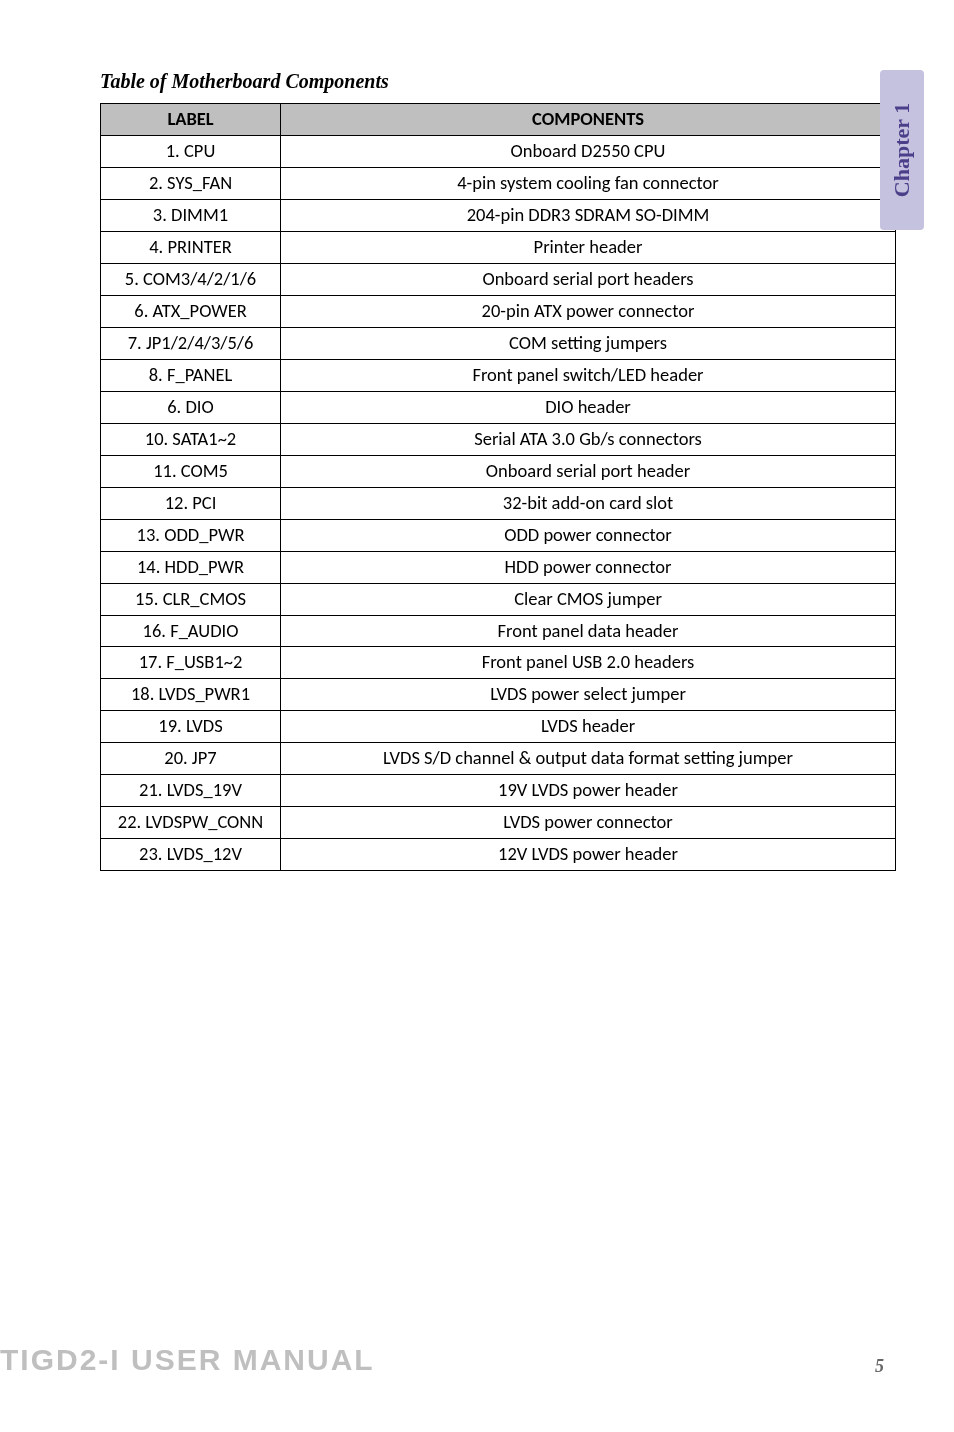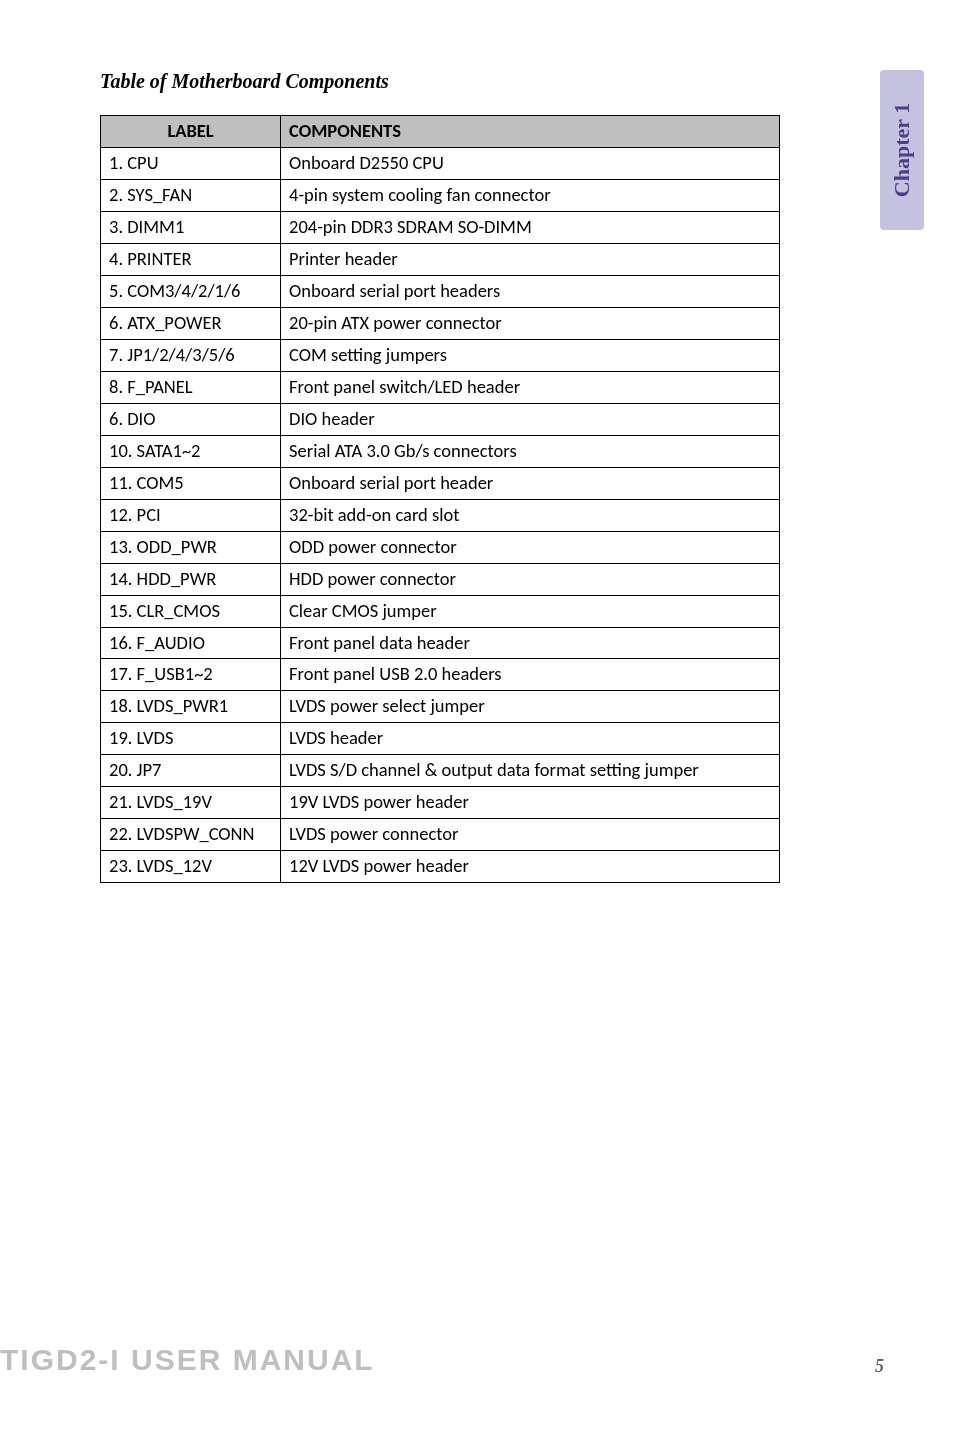--- a/index.html
+++ b/index.html
@@ -15,21 +15,21 @@
       position: relative;
       color: #000;
     }
     .content {
       padding: 70px 75px 0 100px;
     }
     .table-title {
       font-style: italic;
       font-weight: bold;
       font-size: 20px;
-      margin-bottom: 22px;
+      margin-bottom: 10px;
       font-family: Georgia, serif;
     }
     .chapter-tab {
       position: absolute;
       right: 30px;
       top: 70px;
       width: 44px;
       height: 160px;
       background: #c5c2e0;
       border-radius: 4px;
@@ -40,26 +40,26 @@
     .chapter-text {
       transform: rotate(-90deg);
       white-space: nowrap;
       font-weight: bold;
       font-size: 22px;
       color: #4b3f8a;
       font-family: 'Times New Roman', serif;
     }
     table {
       border-collapse: collapse;
-      width: 680px;
+      width: 796px;
     }
     th, td {
       border: 1px solid #000;
       padding: 3px 8px;
-      text-align: left;
+      text-align: center;
       font-size: 18.5px;
       font-family: Calibri, Arial, sans-serif;
       line-height: 1.35;
     }
     th {
       background: #bfbfbf;
       font-weight: bold;
     }
     th:first-child {
       width: 180px;

